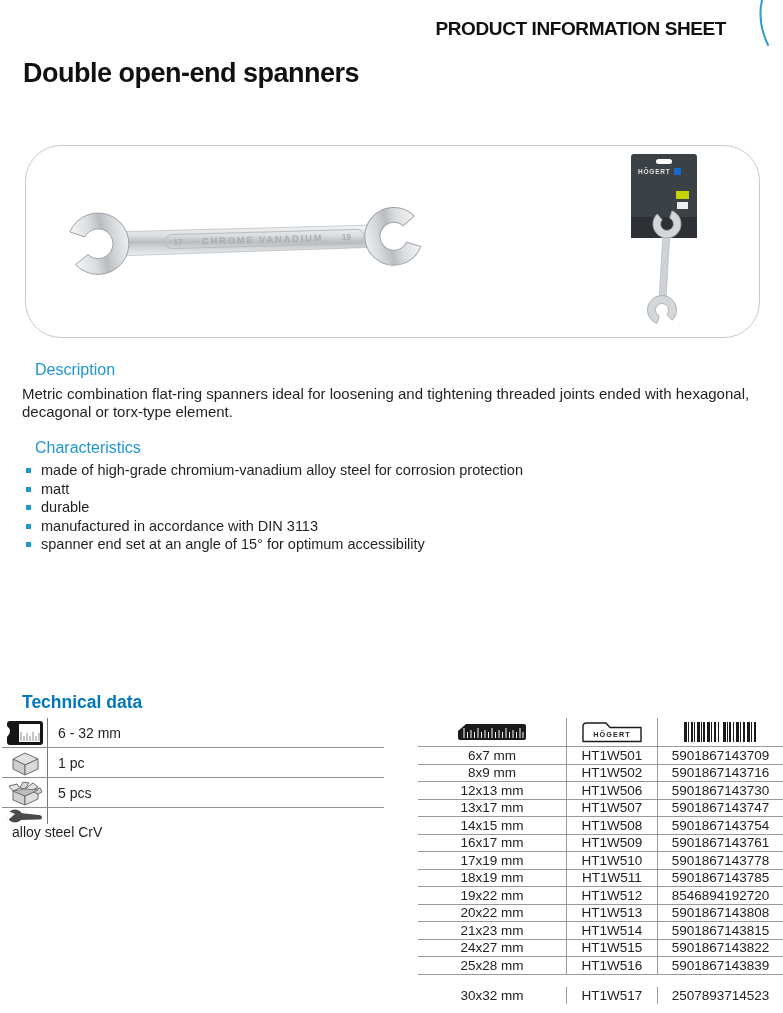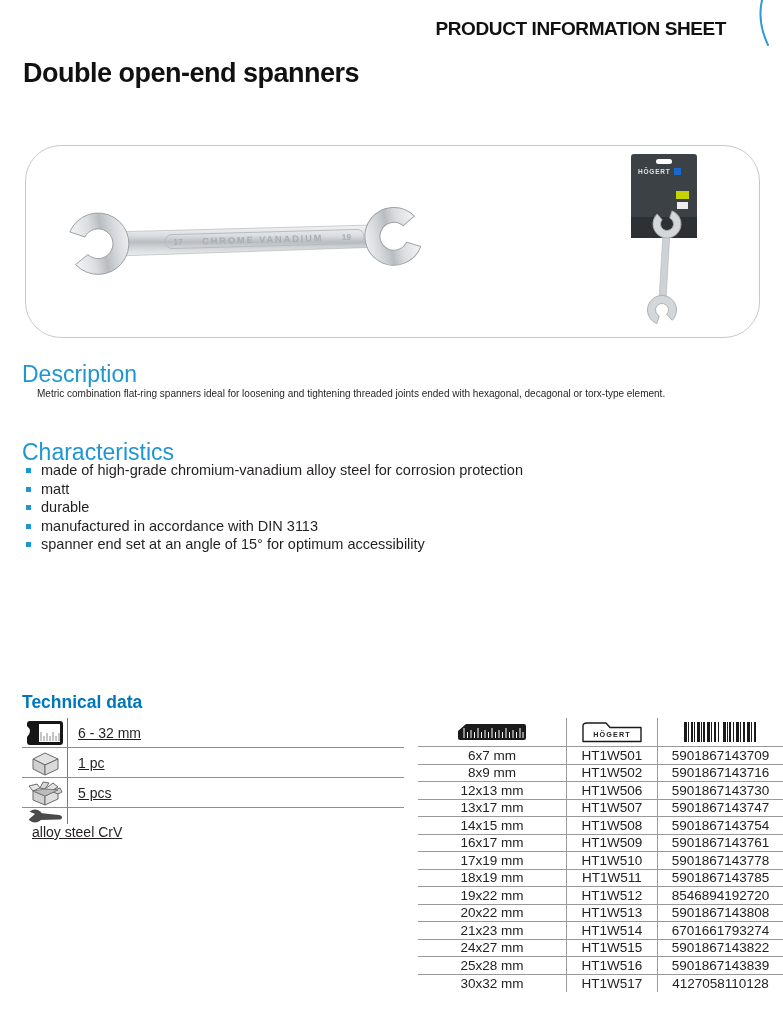--- a/index.html
+++ b/index.html
@@ -37,49 +37,49 @@
   .pkg-card{position:absolute;left:0;top:0;width:66px;height:84px;background:#3c4146;border-radius:3px;}
   .pkg-hole{position:absolute;left:25px;top:5px;width:16px;height:5px;background:#fff;border-radius:2.5px;}
   .pkg-brand-row{position:absolute;left:7px;top:14px;display:flex;align-items:center;}
   .pkg-brand{font-size:6.5px;font-weight:bold;letter-spacing:0.8px;color:#dfe2e4;}
   .pkg-logo{width:7px;height:7px;background:#1868c9;margin-left:3px;}
   .pkg-band{position:absolute;left:0;top:63px;width:66px;height:21px;background:#2d3135;}
   .pkg-label-yellow{position:absolute;left:45px;top:37px;width:13px;height:8px;background:#c5d400;}
   .pkg-label-white{position:absolute;left:46px;top:48px;width:11px;height:7px;background:#ededed;}
   .pkg-spanner{position:absolute;left:6px;top:28px;}
   
-  .sec-heading{position:absolute;left:22px;font-size:23px;color:var(--section-heading);text-align:center;}
+  .sec-heading{position:absolute;left:35px;font-size:16px;color:var(--section-heading);text-align:center;}
   .desc-heading{top:361px;}
   .desc-body{
-    position:absolute;left:37px;top:385px;width:733px;font-size:10px;
+    position:absolute;left:22px;top:385px;width:733px;font-size:15px;
     line-height:18px;color:var(--body-text);
   }
   .char-heading{top:439px;}
   .char-list{position:absolute;left:22px;top:461px;width:700px;}
   .bullet-item{display:flex;line-height:18.5px;font-size:14.5px;color:var(--body-text);}
   .bullet{flex:0 0 5px;width:5px;height:5px;background:var(--bullet);margin:7px 10px 0 4px;}
   .tech-heading{
     position:absolute;left:22px;top:692px;font-size:17.5px;font-weight:bold;
     color:var(--technical-heading);
   }
   
-  .stable{position:absolute;left:22px;top:718px;width:382px;text-decoration:underline;}
+  .stable{position:absolute;left:2px;top:718px;width:382px;}
   .srow{display:flex;height:30px;border-bottom:1px solid var(--line);}
   .srow:last-child{border-bottom:none;flex-direction:column;}
   .sicon{width:46px;border-right:1px solid #777;display:flex;align-items:center;justify-content:center;}
   .svalue{padding-left:10px;font-size:14px;display:flex;align-items:center;color:var(--body-text);}
   
   .ptable{position:absolute;left:418px;top:718px;width:365px;}
   .phead{display:flex;height:29px;border-bottom:1px solid #999;}
   .phcell{display:flex;align-items:center;justify-content:center;}
   .c1{width:149px;border-right:1px solid #999;}
   .c2{width:91px;border-right:1px solid #999;}
   .c3{flex:1;}
   .prow{display:flex;height:17.5px;border-bottom:1px solid #999;}
-  .prow:last-child{border-bottom:none;}
+  .prow:last-child{border-bottom:none;margin-top:12px;}
   .pcell{display:flex;align-items:center;justify-content:center;font-size:13.5px;color:#222;}
 </style>
 </head>
 <body>
 
 <div class="page">
 
   <svg class="arc" width="40" height="50" viewBox="0 0 40 50">
     <path d="M17,0 C14,13 15,28 23,45" fill="none" stroke="#2e9ad6" stroke-width="2" stroke-linecap="round"></path>
   </svg>
@@ -329,33 +329,33 @@
           <div class="pcell c3">8546894192720</div>
         </div>
         <div class="prow">
           <div class="pcell c1">20x22 mm</div>
           <div class="pcell c2">HT1W513</div>
           <div class="pcell c3">5901867143808</div>
         </div>
         <div class="prow">
           <div class="pcell c1">21x23 mm</div>
           <div class="pcell c2">HT1W514</div>
-          <div class="pcell c3">6701661793274</div>
+          <div class="pcell c3">5901867143815</div>
         </div>
         <div class="prow">
           <div class="pcell c1">24x27 mm</div>
           <div class="pcell c2">HT1W515</div>
           <div class="pcell c3">5901867143822</div>
         </div>
         <div class="prow">
           <div class="pcell c1">25x28 mm</div>
           <div class="pcell c2">HT1W516</div>
           <div class="pcell c3">5901867143839</div>
         </div>
         <div class="prow">
           <div class="pcell c1">30x32 mm</div>
           <div class="pcell c2">HT1W517</div>
-          <div class="pcell c3">4127058110128</div>
+          <div class="pcell c3">2507893714523</div>
         </div>
       </div>
   </div>
 
 </div>
 
 </body></html>

